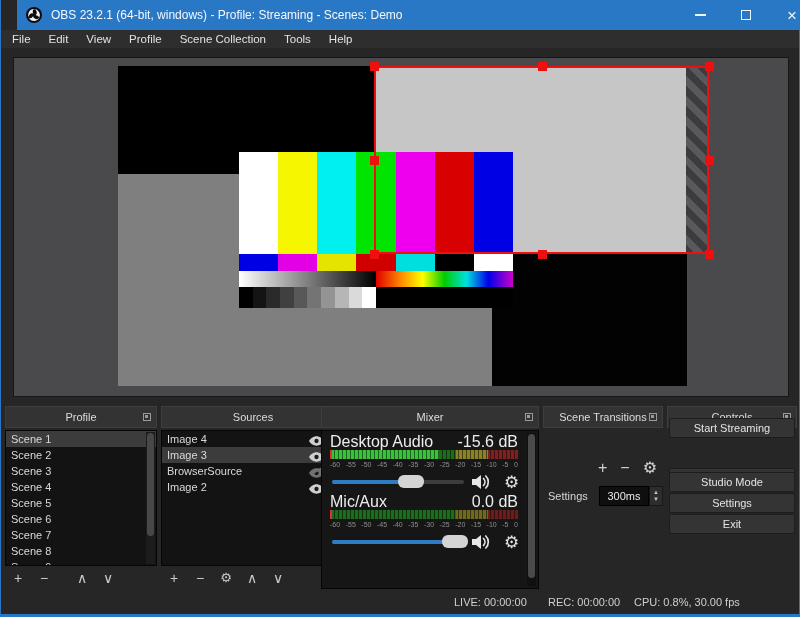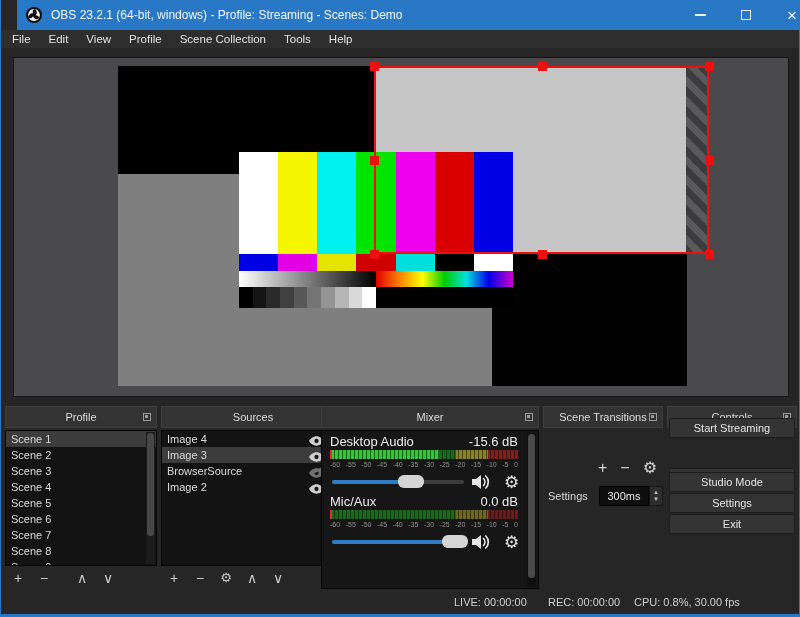--- a/index.html
+++ b/index.html
@@ -70,21 +70,21 @@
   .vscroll { position:absolute; right:1px; top:1px; bottom:1px; width:9px; background:#1c1c1c; }
   .vscroll .thumb { position:absolute; left:1px; right:1px; top:1px; height:78%; background:#474747; border-radius:4px; }
   .dock-toolbar { position:absolute; left:0; right:0; bottom:0; height:22px; display:flex; align-items:center; color:#c9c9c9; }
   .tbtn { font-size:14px; line-height:20px; width:26px; text-align:center; }
   .tbtn.gear { font-size:13px; }
 
   
   .mixer-body { position:absolute; left:0; right:0; top:24px; bottom:0; background:#161616; border:1px solid #060606; }
   .channel { position:absolute; left:8px; width:188px; }
   .ch1 { top:4px; } .ch2 { top:64px; }
-  .ch-head { display:flex; justify-content:space-between; font-size:13px; color:#ededed; height:14px; line-height:14px; }
+  .ch-head { display:flex; justify-content:space-between; font-size:16px; color:#ededed; height:14px; line-height:14px; }
   .meter { position:relative; margin-top:1px; height:9px; background:#262626; }
   .meter .seg { position:absolute; top:0; height:100%; }
   .meter .ticks { position:absolute; inset:0; background:repeating-linear-gradient(90deg,rgba(0,0,0,.5) 0 1px,transparent 1px 4px); }
   .meter .peak { position:absolute; left:0; top:0; width:2px; height:100%; background:#e03030; }
   .db-scale { display:flex; justify-content:space-between; font-size:7px; color:#8f8f8f; height:9px; line-height:9px; margin-top:1px; }
   .slider-row { position:relative; height:18px; margin-top:4px; }
   .slider-track { position:absolute; left:2px; top:7px; width:132px; height:4px; background:#3d3d3d; border-radius:2px; }
   .slider-fill { position:absolute; left:0; top:0; height:100%; background:#2f7cc3; border-radius:2px; }
   .slider-handle { position:absolute; top:-5px; width:26px; height:13px; background:#d4d4d4; border-radius:6px; }
   .spk { position:absolute; left:142px; top:1px; }

